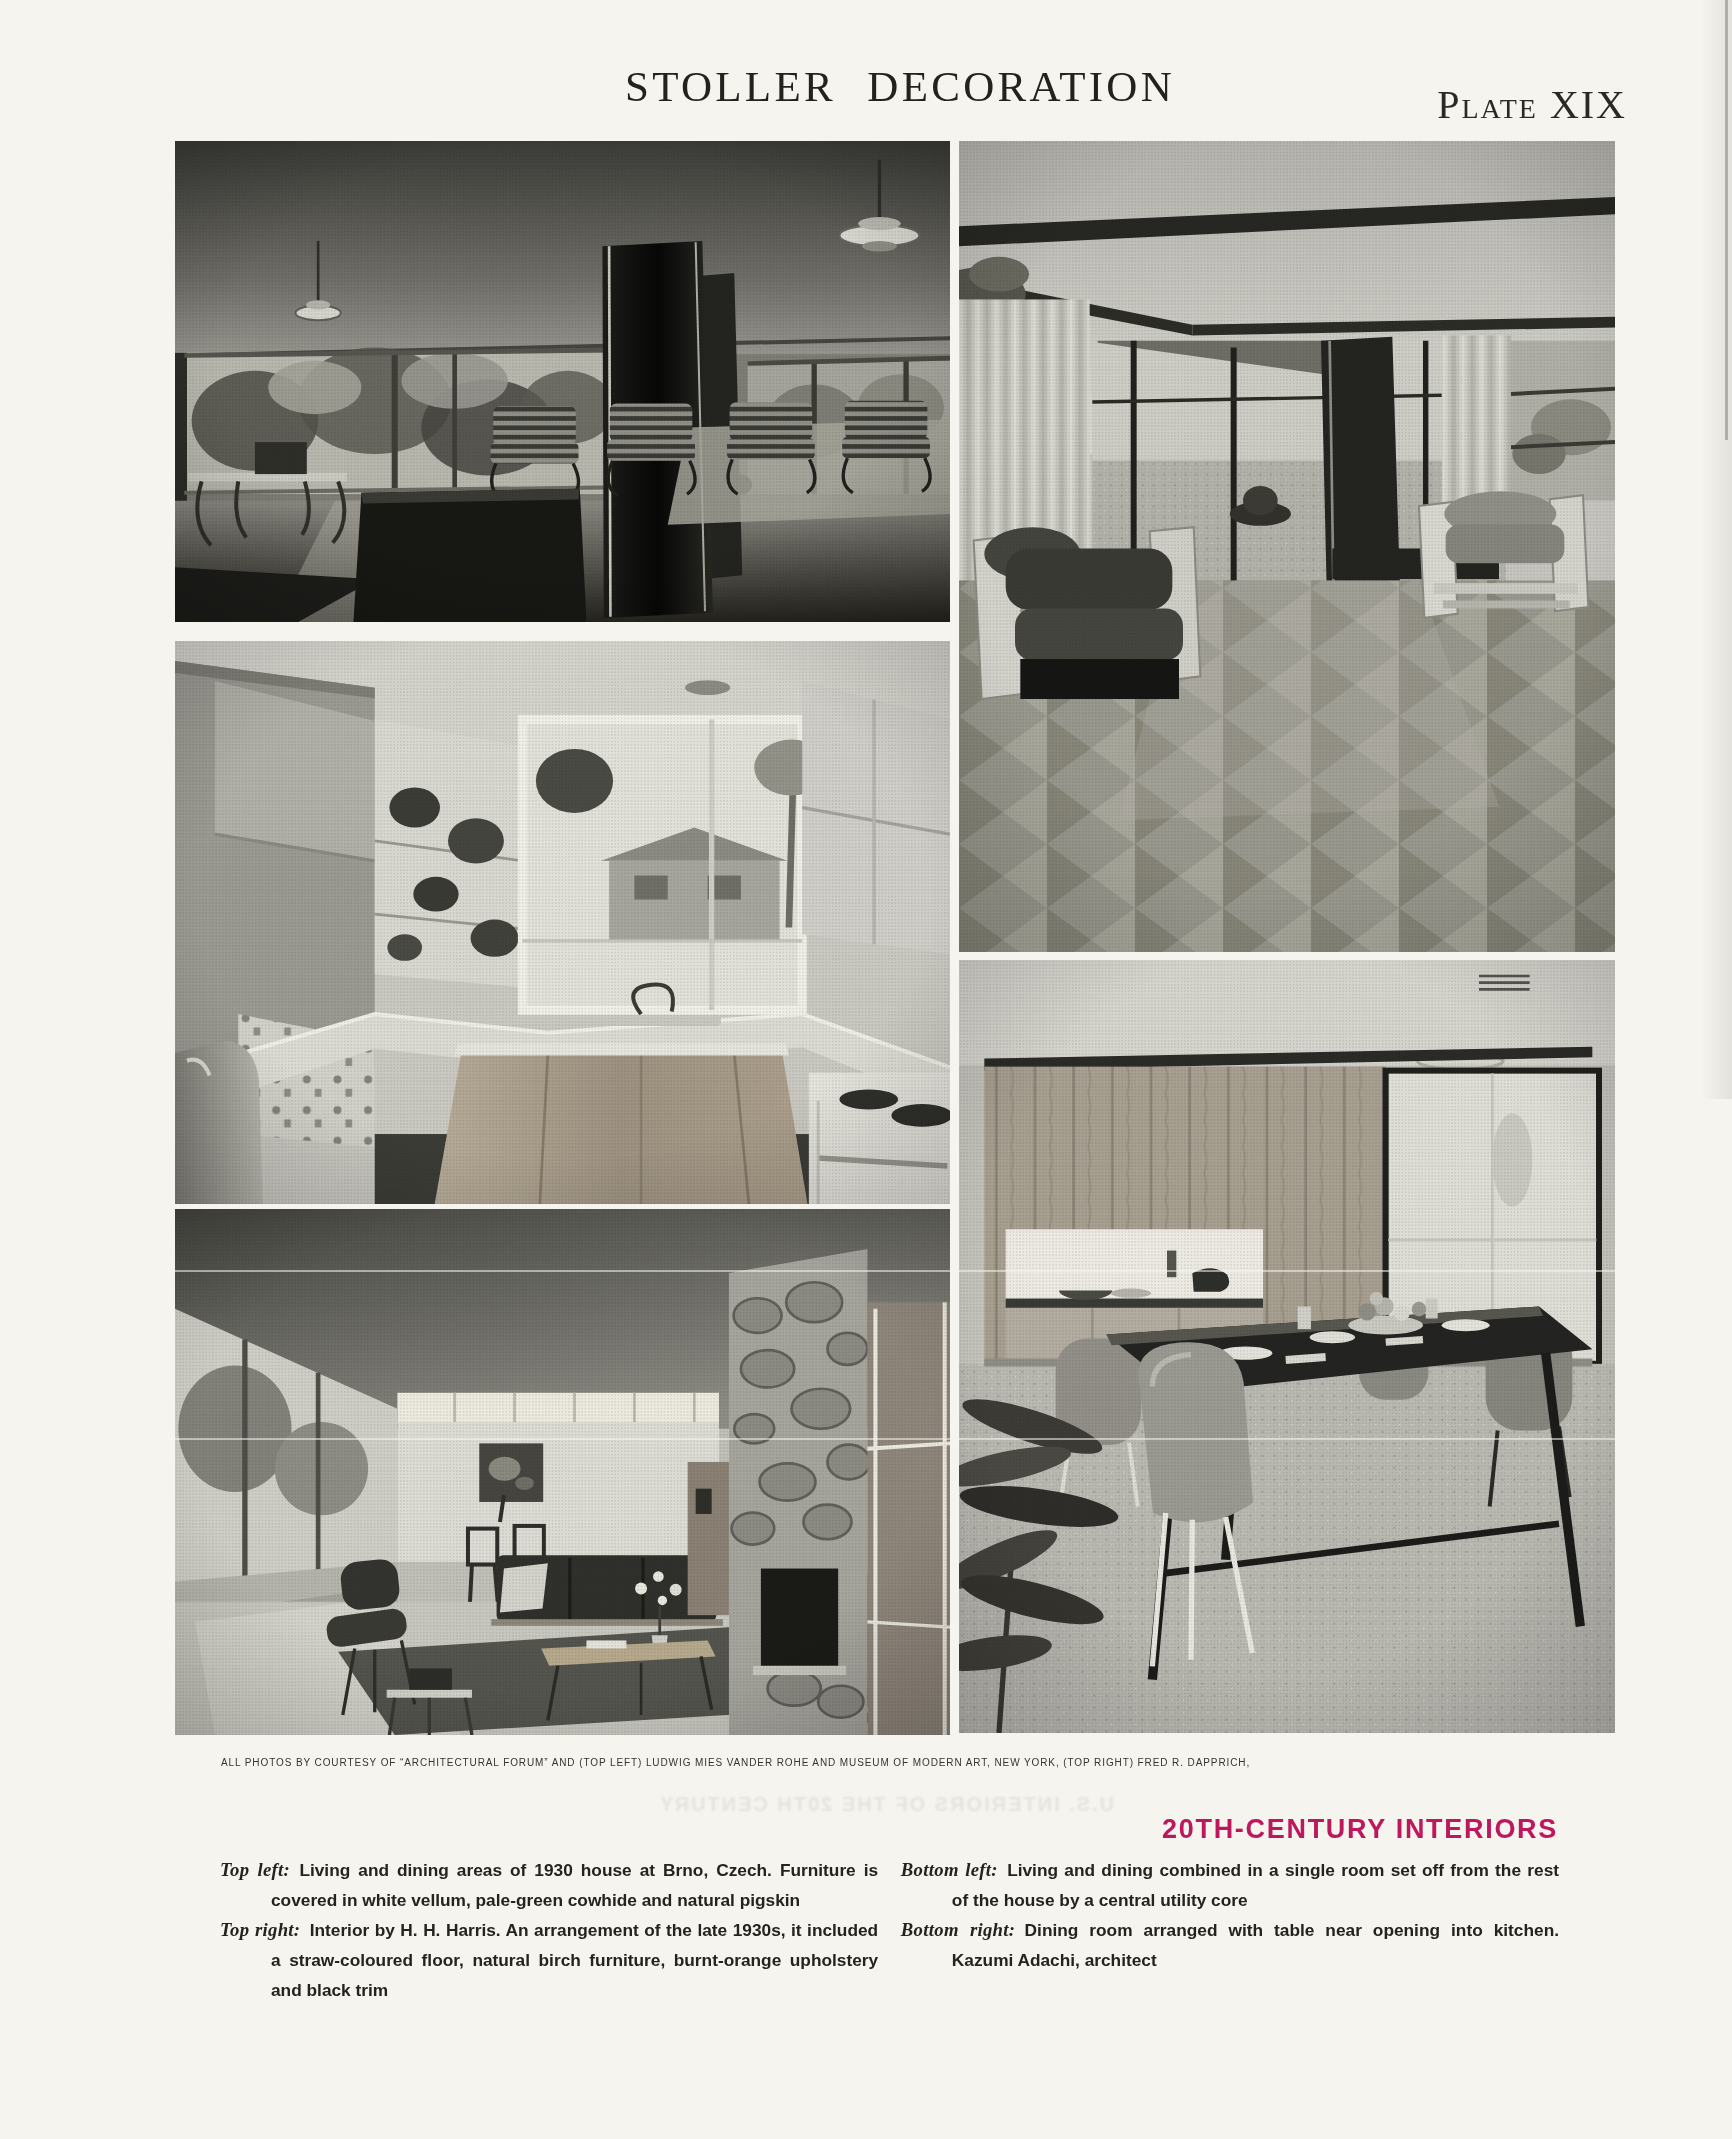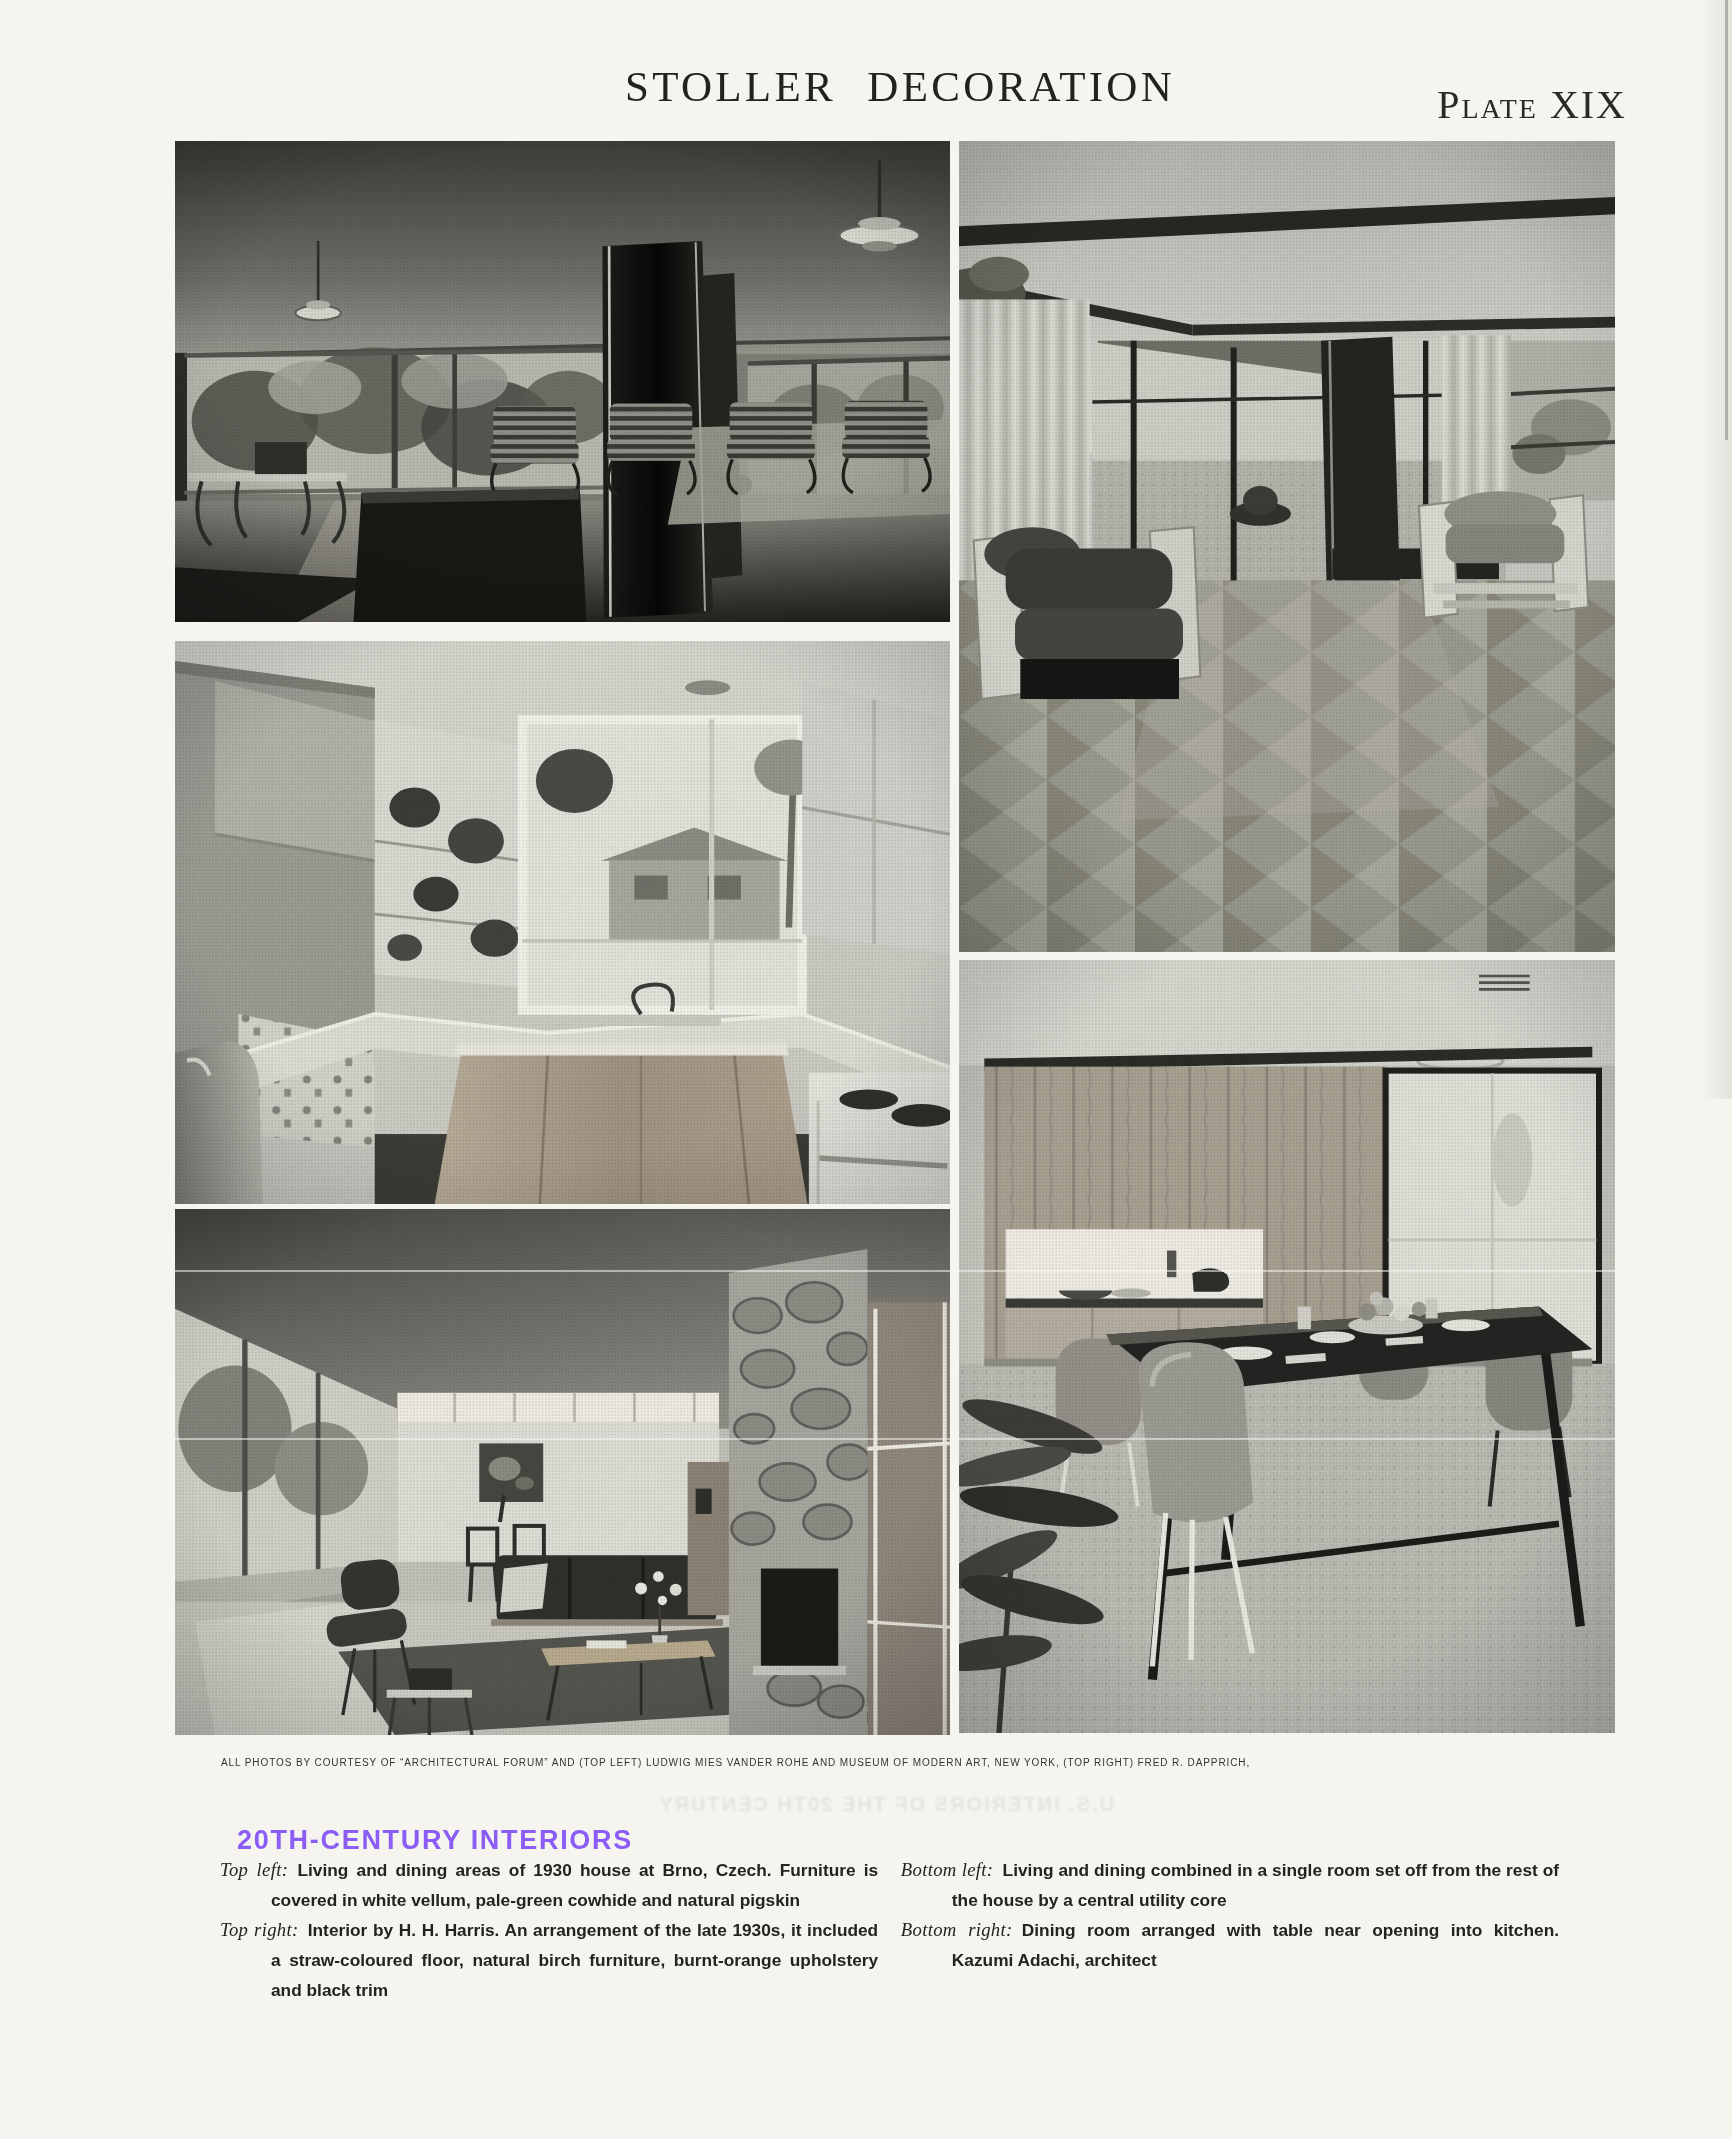--- a/index.html
+++ b/index.html
@@ -30,28 +30,28 @@
     background:linear-gradient(90deg,rgba(0,0,0,0),rgba(60,60,55,.10));}
   .edge-line{position:absolute;left:1725px;top:0;width:2.7px;height:440px;background:#93938d;opacity:.65;}
   
   .credit{position:absolute;left:221px;top:1747px;width:1399px;
           font-size:10px;font-weight:400;letter-spacing:0.9px;line-height:31px;color:#343431;}
   
   .ghost{position:absolute;left:220px;top:1793px;width:1332px;text-align:center;
          transform:scaleX(-1);opacity:.12;filter:blur(1px);
          font-weight:700;font-size:20px;letter-spacing:2px;color:#6a6a64;}
   
-  .heading{position:absolute;left:220px;top:1808px;width:1332px;margin:17px;text-align:left;
-           font-size:27px;font-weight:700;letter-spacing:1.7px;color:#8b5cf6;}
+  .heading{position:absolute;left:220px;top:1808px;width:1332px;margin:6px;text-align:right;
+           font-size:27px;font-weight:700;letter-spacing:1.7px;color:#be185d;}
   
   .captions{position:absolute;left:220px;top:1855px;width:1339px;display:flex;gap:22.7px;}
   .captions .col{flex:1 1 0;}
   .cap{margin:0;padding-left:51px;text-indent:-51px;text-align:justify;
        font-size:17.3px;font-weight:700;line-height:30px;color:#232320;}
-  .lead{font-family:"Liberation Serif",serif;font-style:italic;font-weight:400;
+  .lead{font-family:"Liberation Serif",serif;font-style:italic;font-weight:700;
         font-size:18.7px;letter-spacing:0.3px;margin-right:9.3px;}
 </style>
 </head>
 <body>
 
 <div class="page">
 
   <h1 class="title">STOLLER DECORATION</h1>
   <div class="plate">Plate XIX</div>
 

